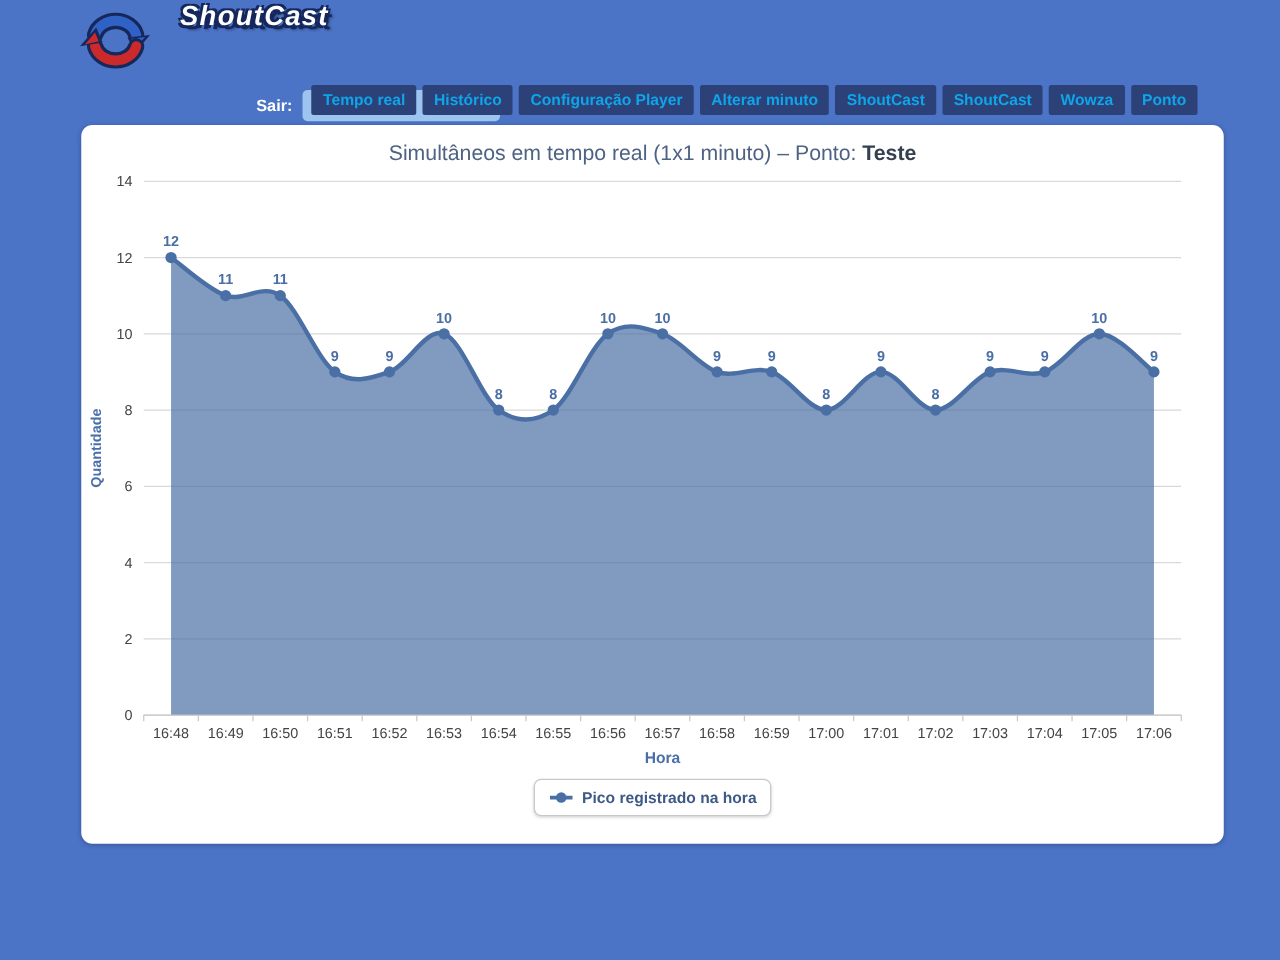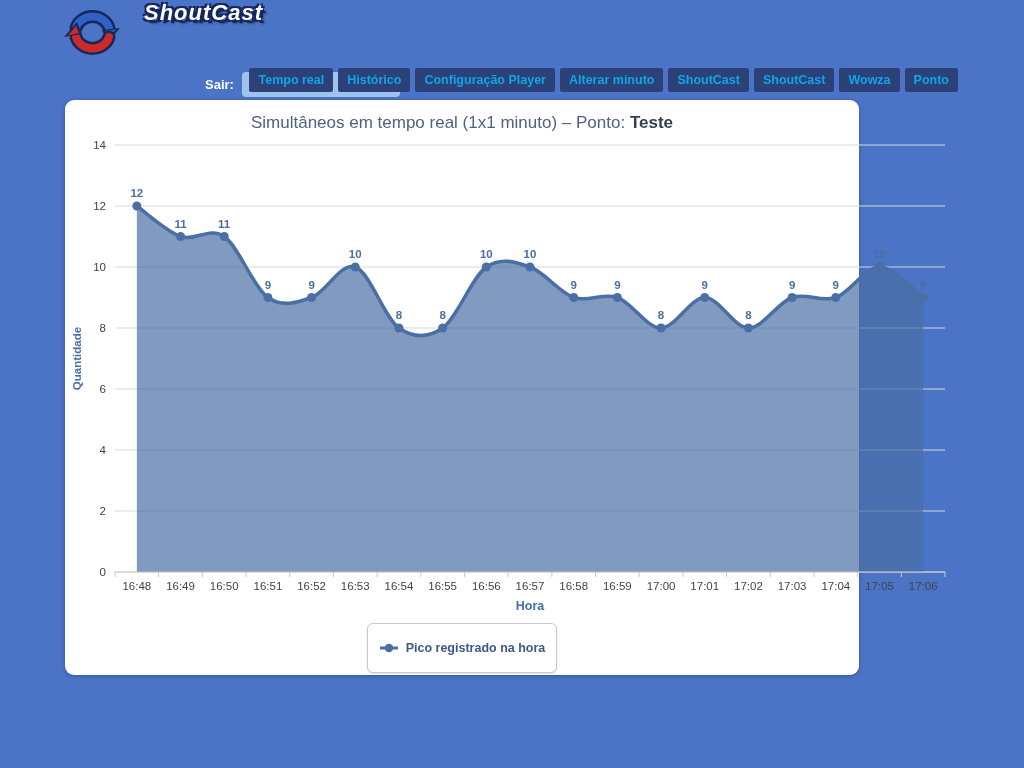--- a/index.html
+++ b/index.html
@@ -45,37 +45,37 @@
     background:#2d4179; color:#0ea5e9;
     border:none; border-radius:2px;
     font-family:"Liberation Sans", sans-serif;
     font-size:12.5px; font-weight:bold;
     padding:5px 9px; cursor:pointer; white-space:nowrap;
   }
 
   
   .panel {
     position:absolute; left:65px; top:100px;
-    width:794px; height:575px;
+    width:914px; height:575px;
     background:#ffffff; border-radius:9px;
     box-shadow:0 1px 4px rgba(0,0,0,.25);
   }
   .chart-title {
     text-align:center; padding-top:13px;
     font-size:17px; color:#4e6283;
   }
   .chart-title .title-bold { font-weight:bold; color:#35404f; }
 
   svg.chart { display:block; margin-top:2px; }
 
   .legend-row { display:flex; justify-content:center; margin-top:6px; }
   .legend-box {
     display:inline-flex; align-items:center; gap:7px;
     border:1px solid #c9c9c9; border-radius:6px;
-    background:#ffffff; padding:17px 11px;
+    background:#ffffff; padding:7px 11px;
     box-shadow:0 1px 2px rgba(0,0,0,.12);
   }
   .legend-label { font-size:12.5px; font-weight:bold; color:#3d5a87; }
 </style>
 </head>
 <body>
 
 <div class="logo">
   <svg class="logo-icon" viewBox="0 0 56 52">
 

